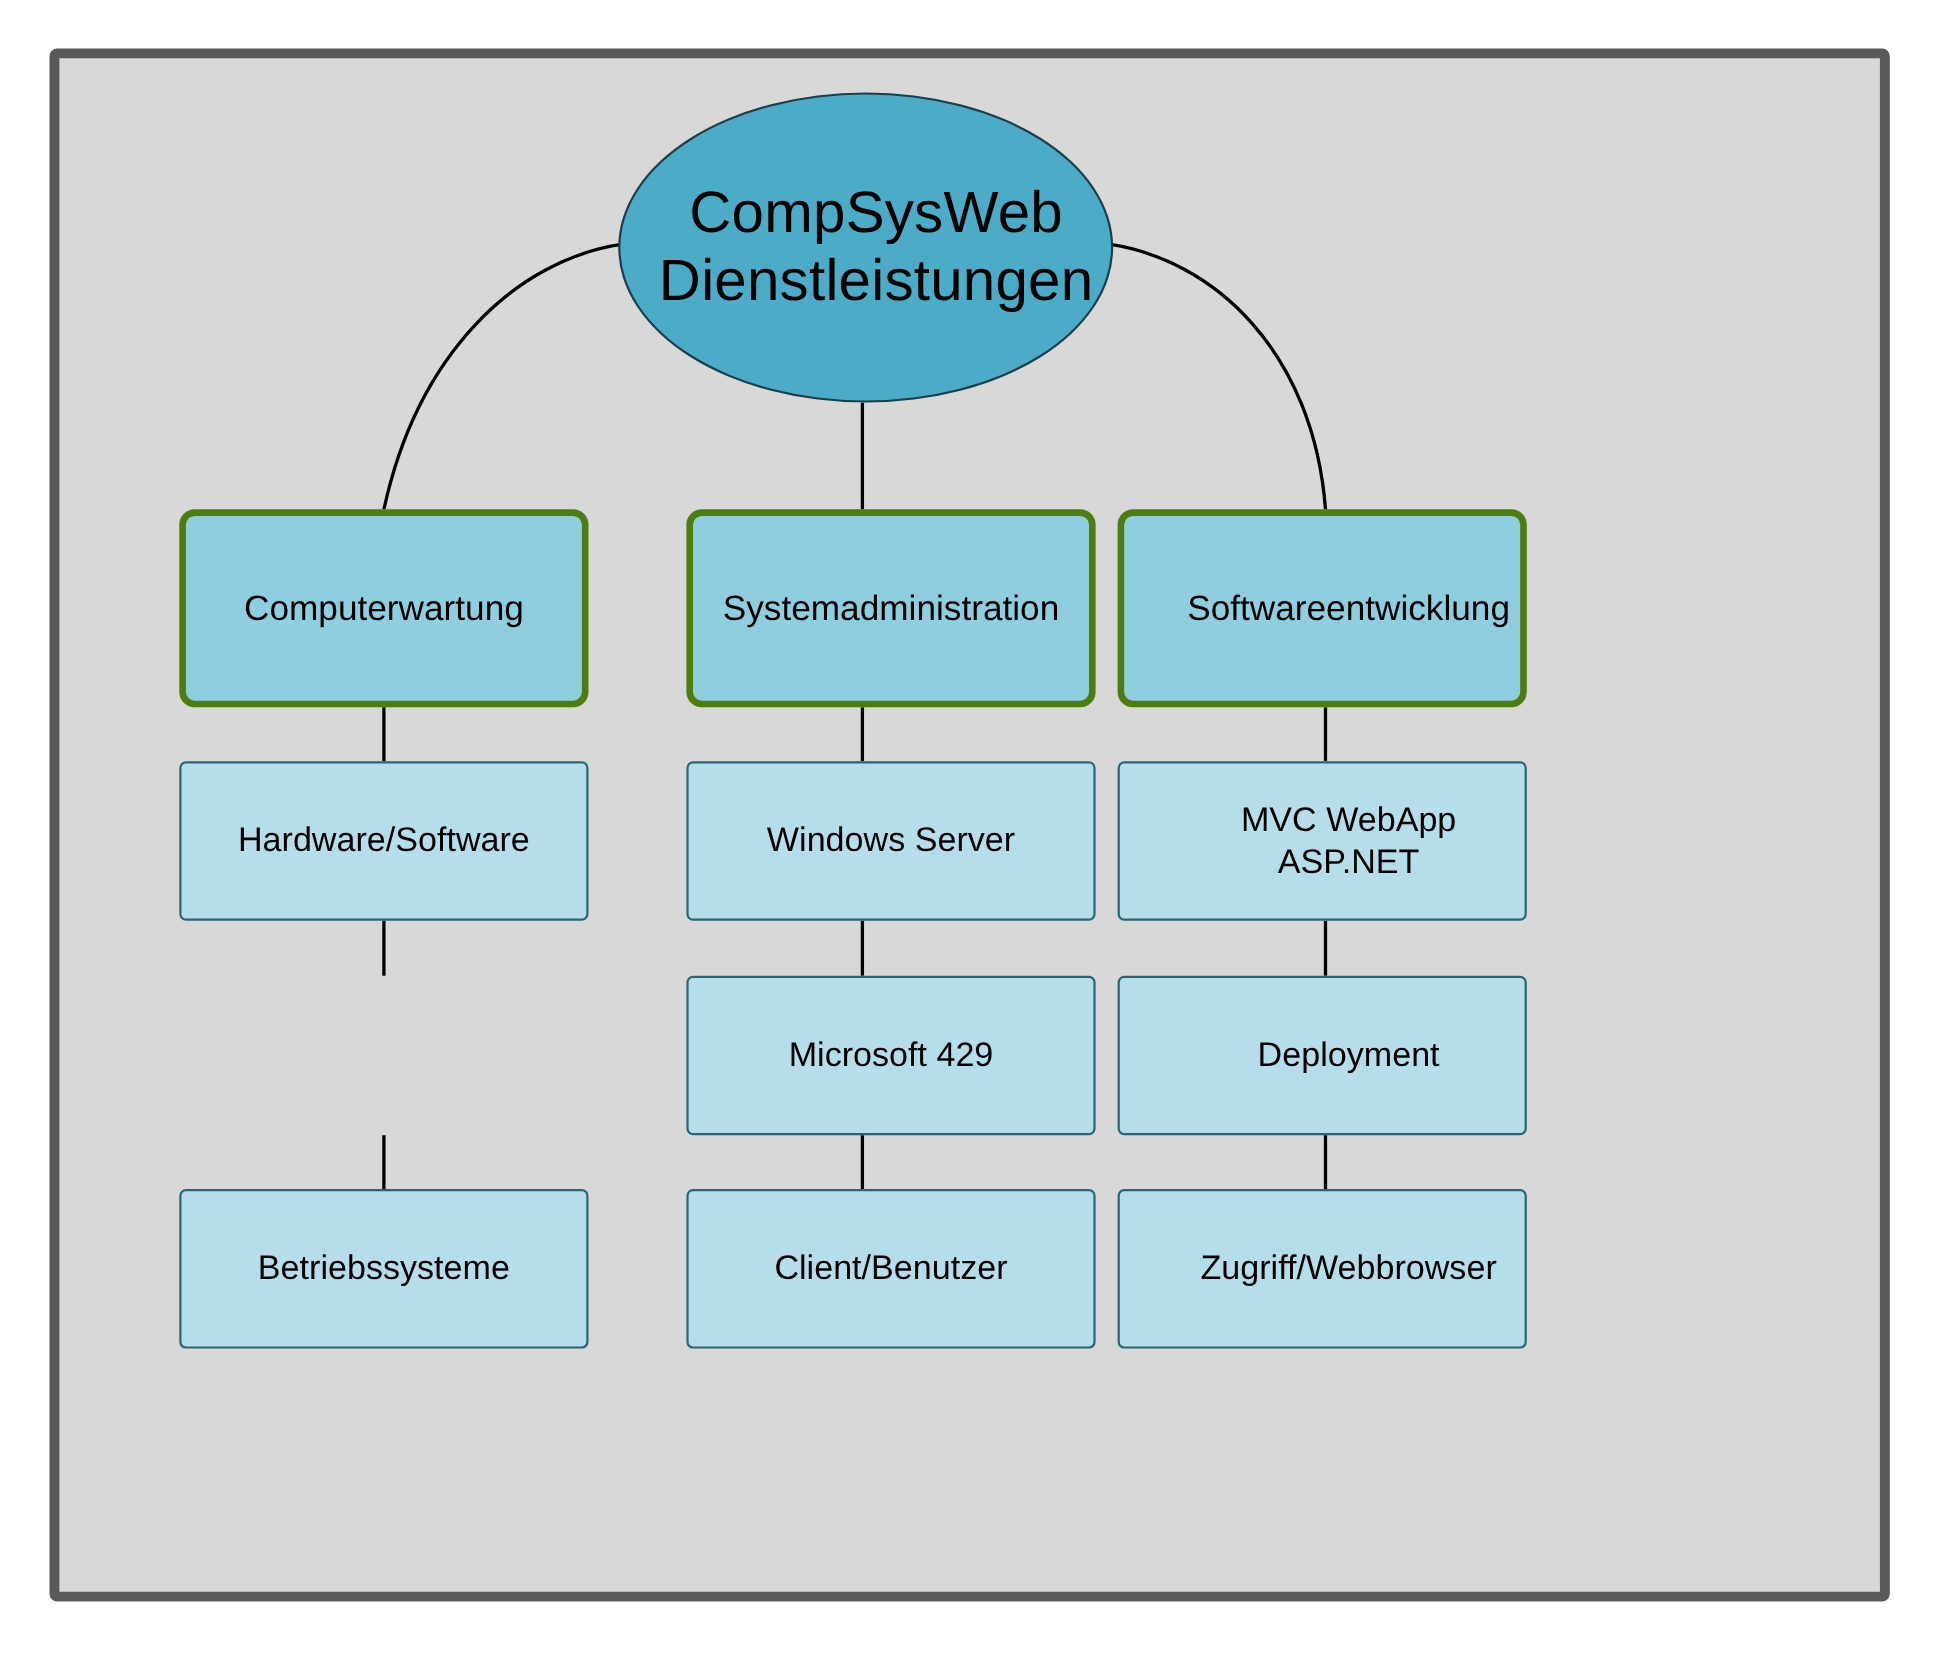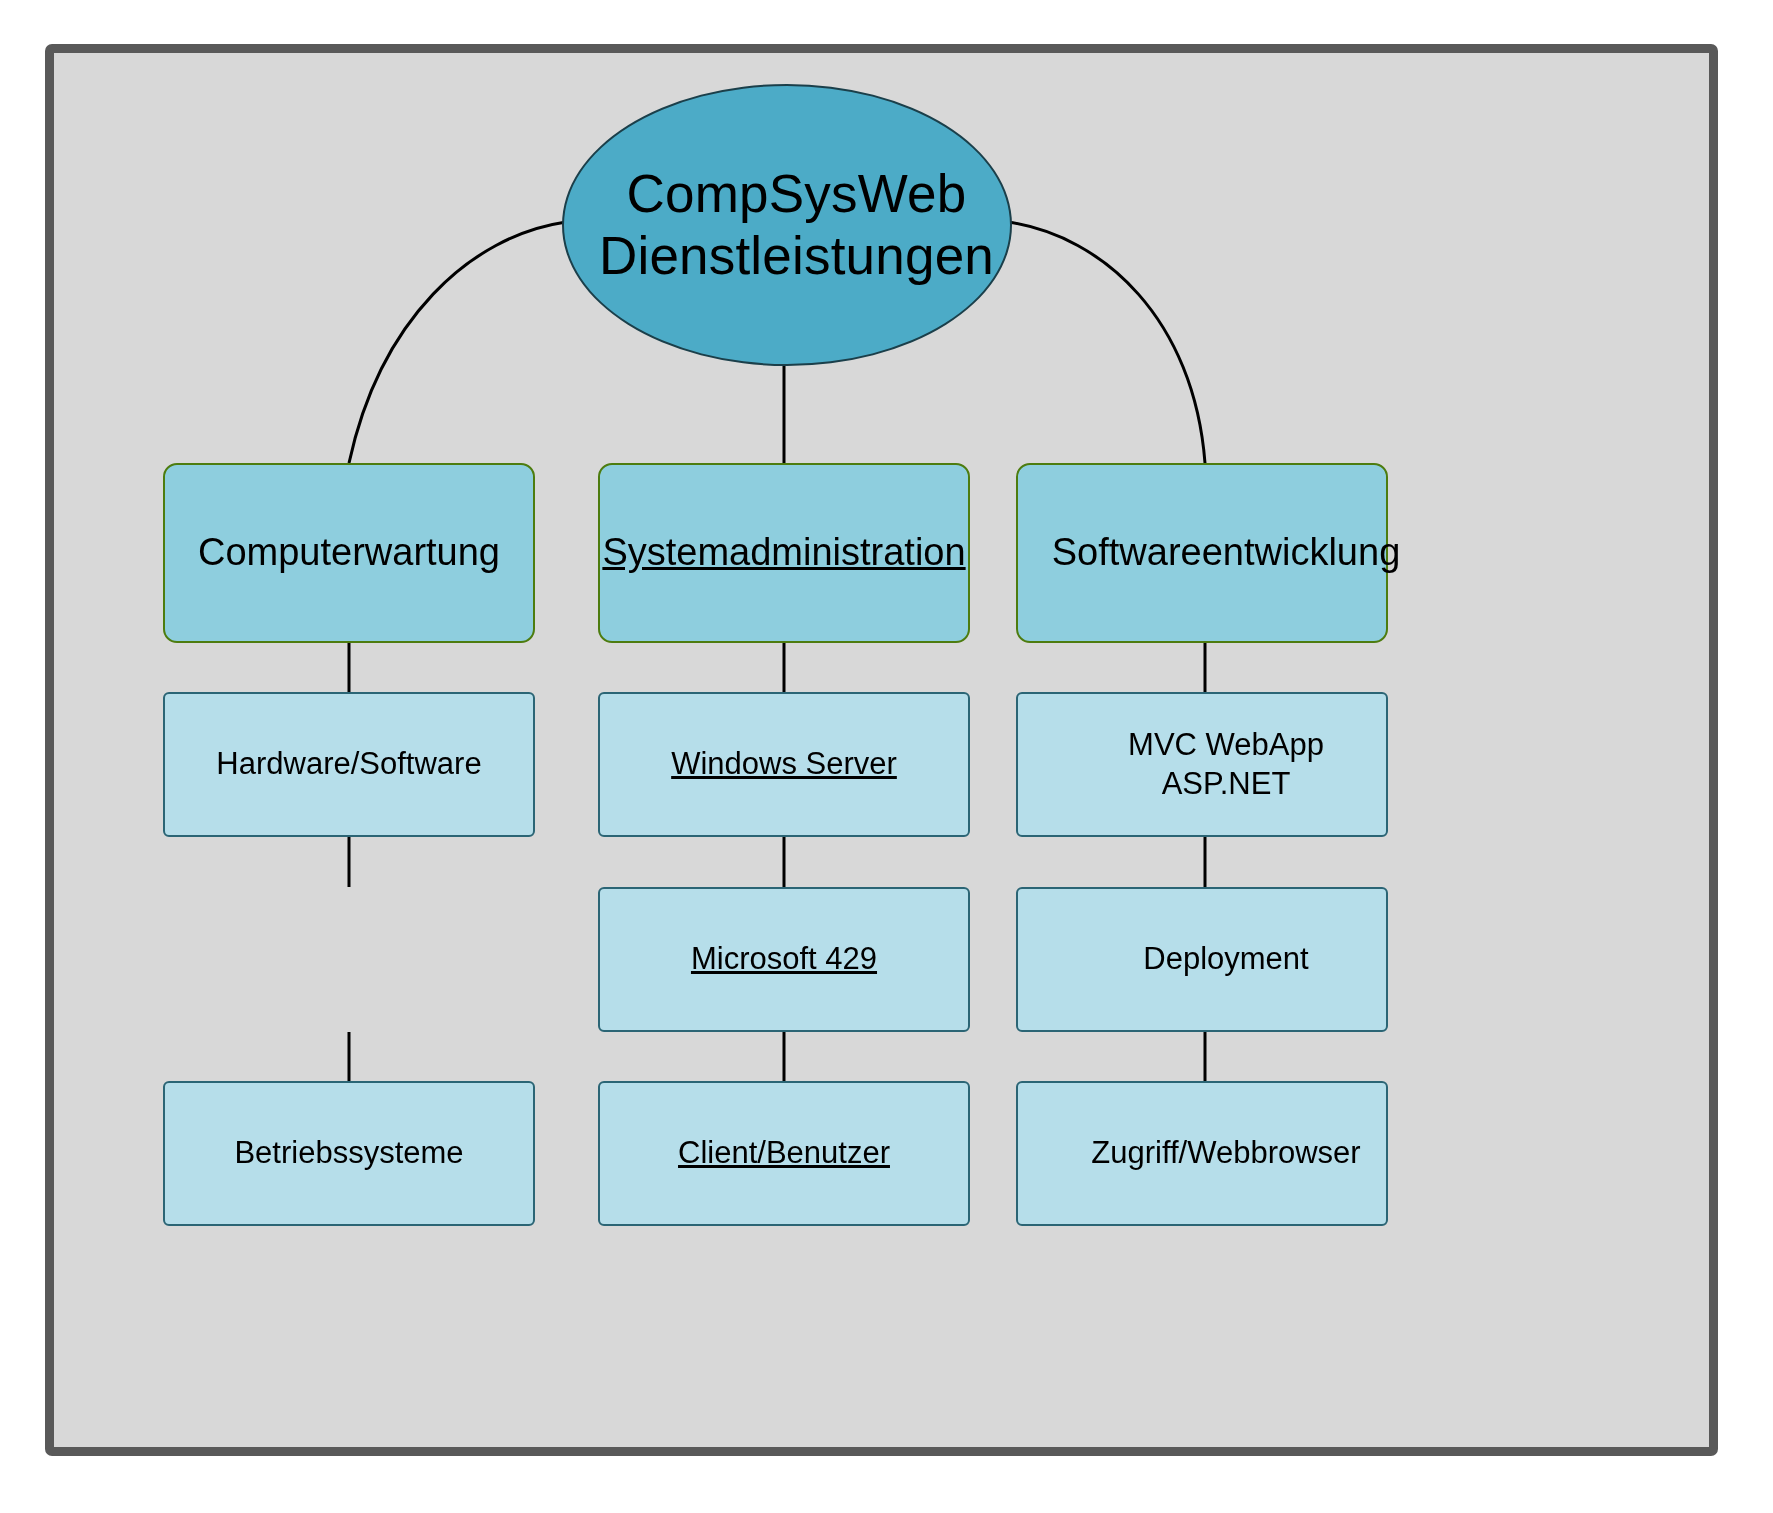--- a/index.html
+++ b/index.html
@@ -61,29 +61,29 @@
   }
   .root-node .label-lines {
     padding: 0 16px;
   }
   
   .node-l2 {
     position: absolute;
     width: 372px;
     height: 180px;
     background: #8ECEDE;
-    border: 2px solid #4d7c0f;
+    border: 6px solid #4d7c0f;
     border-radius: 14px;
     box-sizing: border-box;
     display: flex;
     align-items: center;
     justify-content: center;
     text-align: center;
     color: #000000;
-    font-size: 38px;
+    font-size: 32px;
     line-height: 1.2;
   }
   
   .node-l3 {
     position: absolute;
     width: 372px;
     height: 145px;
     background: #B6DEEA;
     border: 2px solid #2b6575;
     border-radius: 6px;
@@ -93,21 +93,21 @@
     justify-content: center;
     text-align: center;
     color: #000000;
     font-size: 31px;
     line-height: 1.25;
   }
   .node-l3 .two-line span { display: block; }
 
   
   .col-1 { left: 163px; }
-  .col-2 { left: 598px; text-decoration: underline; }
+  .col-2 { left: 624px; }
   .col-3 { left: 1016px; padding-left: 48px; }
 
   
   .row-l2  { top: 463px; }
   .row-l3a { top: 692px; }
   .row-l3b { top: 887px; }
   .row-l3c { top: 1081px; text-align: right; }
 </style>
 </head>
 <body>

